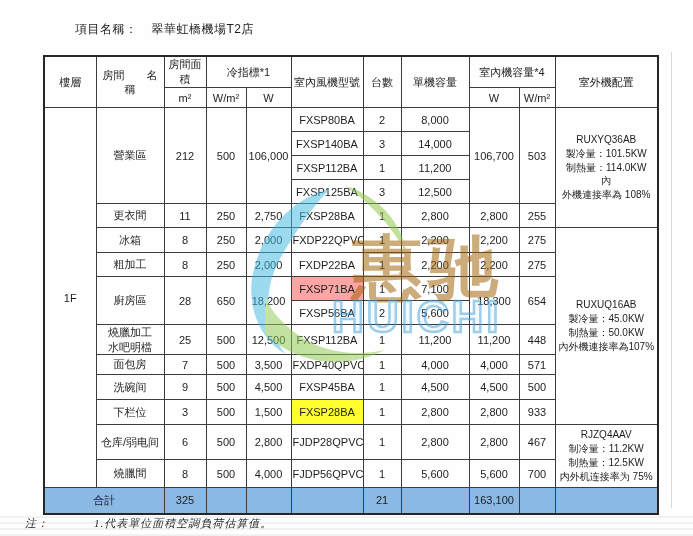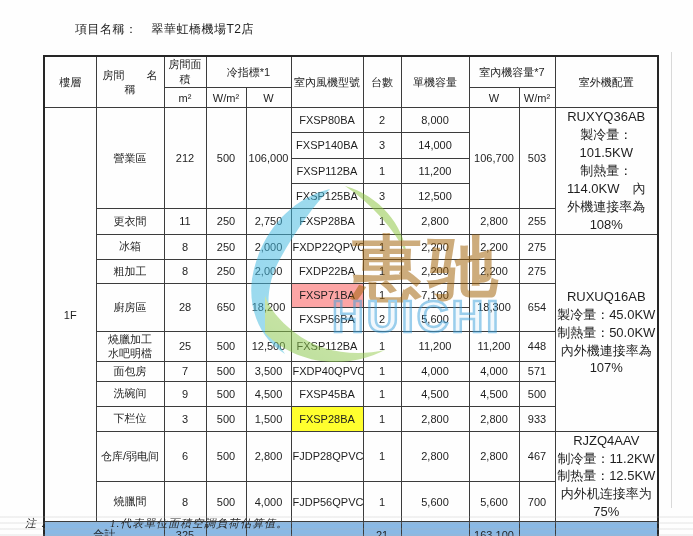--- a/index.html
+++ b/index.html
@@ -18,41 +18,41 @@
     border-collapse:collapse; table-layout:fixed;
     border:2px solid #262626;
     font-size:11px; color:#1e1e1e;
   }
   table.hvac th, table.hvac td {
     border:1px solid #3c3c3c; text-align:center; vertical-align:middle;
     padding:0 1px; overflow:hidden;
   }
   table.hvac th { font-weight:normal; font-size:11px; }
   .pre { white-space:pre-line; line-height:1.3; }
-  .outdoor { font-size:13px; line-height:1.38; white-space:pre-line; }
+  .outdoor { font-size:10px; line-height:1.38; white-space:pre-line; }
   .hl-yellow  { background:#ffff2e; }
   .hl-yellow2 { background:#fca5a5; }
   tr.total-row td { background:#8ab9e5; font-size:11px; }
 
   
   .watermark { position:absolute; left:0; top:0; width:693px; height:536px; pointer-events:none; opacity:0.52; z-index:5; }
   .wm-cn { position:absolute; left:352px; top:222px; font-size:70px; font-weight:bold; color:#a16207; letter-spacing:6px; font-family:"Liberation Sans","DejaVu Sans",sans-serif; }
   .wm-en { position:absolute; left:332px; top:292px; font-size:44px; font-weight:bold; letter-spacing:3px; color:rgba(63,163,220,0.12); -webkit-text-stroke:2.5px #3fa3dc; font-family:Liberation Sans, sans-serif; }
   .wm-swirl { position:absolute; left:233px; top:183px; }
 
   
   .scan-band-bottom { position:absolute; left:0; bottom:0; width:693px; height:24px;
     background:repeating-linear-gradient(0deg, rgba(175,175,175,0.16) 0 2px, rgba(255,255,255,0) 2px 6px); }
   .scan-line-right { position:absolute; top:52px; bottom:28px; right:21px; width:1px; background:rgba(150,150,150,0.35); }
 
   .note-line { position:absolute; top:516px; left:0; width:693px;
     font-family:"Liberation Serif","DejaVu Serif",serif; font-style:italic;
     font-size:11px; color:#2a2a2a; letter-spacing:1px; }
   .note-label { position:absolute; left:25px; }
-  .note-text  { position:absolute; left:110px; }
+  .note-text  { position:absolute; left:94px; }
 </style>
 </head>
 <body>
 
 <div class="page">
 
   <div class="title-line">
     <span>項目名稱：</span><span class="gap"></span><span>翠華虹橋機場T2店</span>
   </div>
 
@@ -73,21 +73,21 @@
     <thead>
       <tr style="height:20px">
         <th rowspan="2">樓層</th>
         <th rowspan="2" class="pre">房間　　名
 稱</th>
         <th>房間面積</th>
         <th colspan="2">冷指標*1</th>
         <th rowspan="2">室內風機型號</th>
         <th rowspan="2">台數</th>
         <th rowspan="2">單機容量</th>
-        <th colspan="2">室內機容量*7</th>
+        <th colspan="2">室內機容量*4</th>
         <th rowspan="2">室外機配置</th>
       </tr>
       <tr style="height:20px">
         <th>m²</th>
         <th>W/m²</th>
         <th>W</th>
         <th>W</th>
         <th>W/m²</th>
       </tr>
     </thead>

